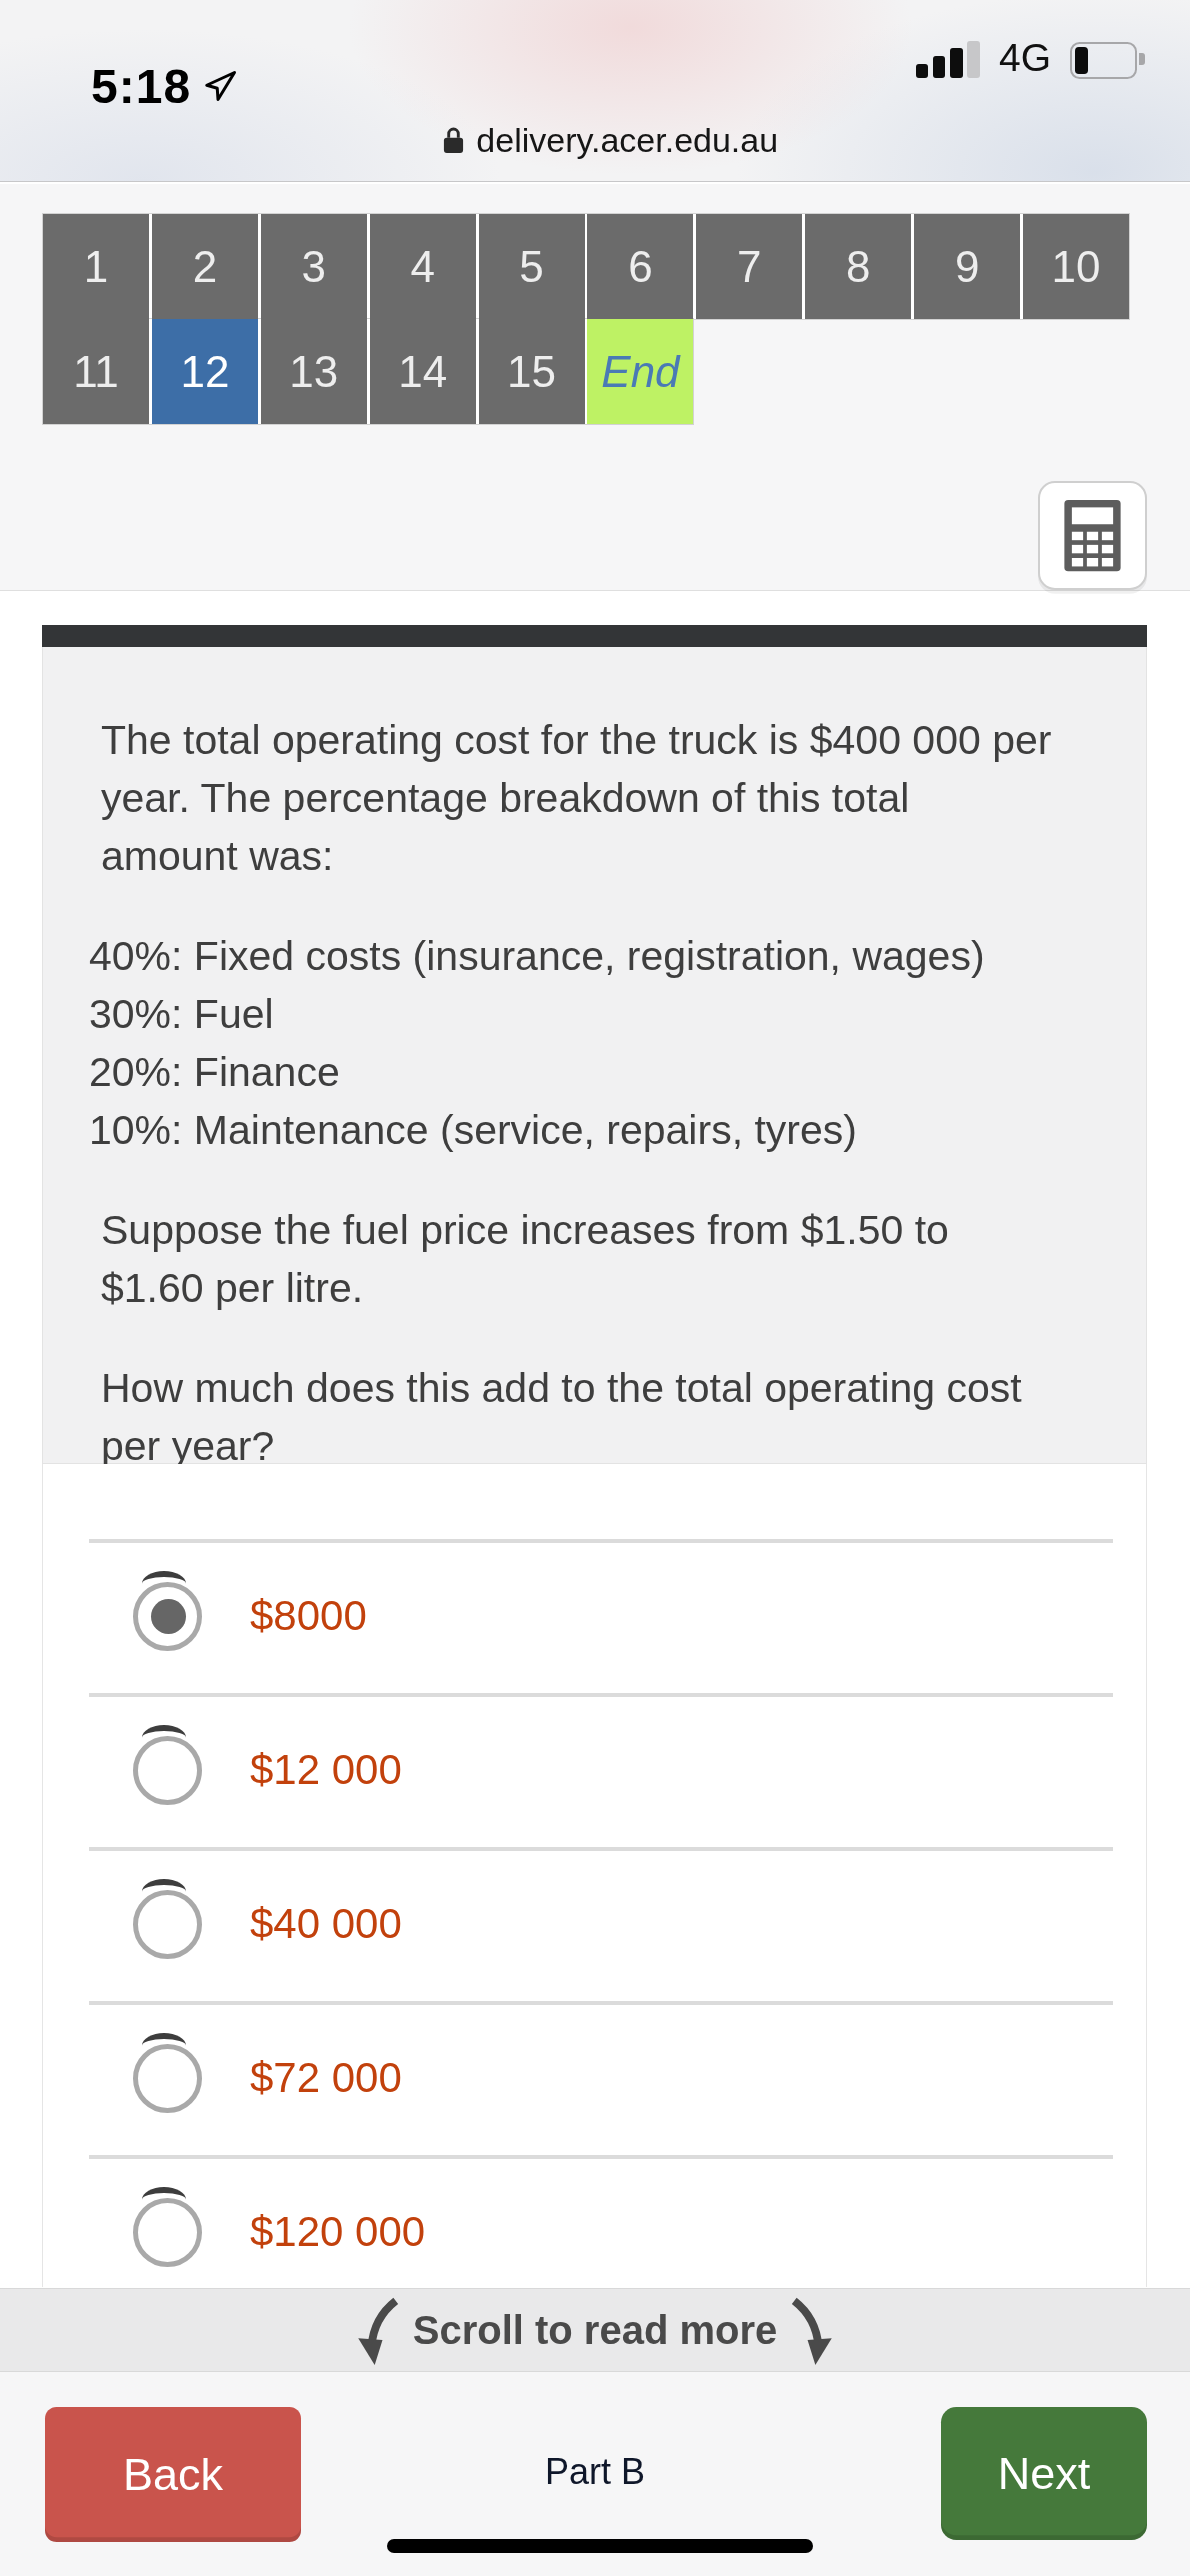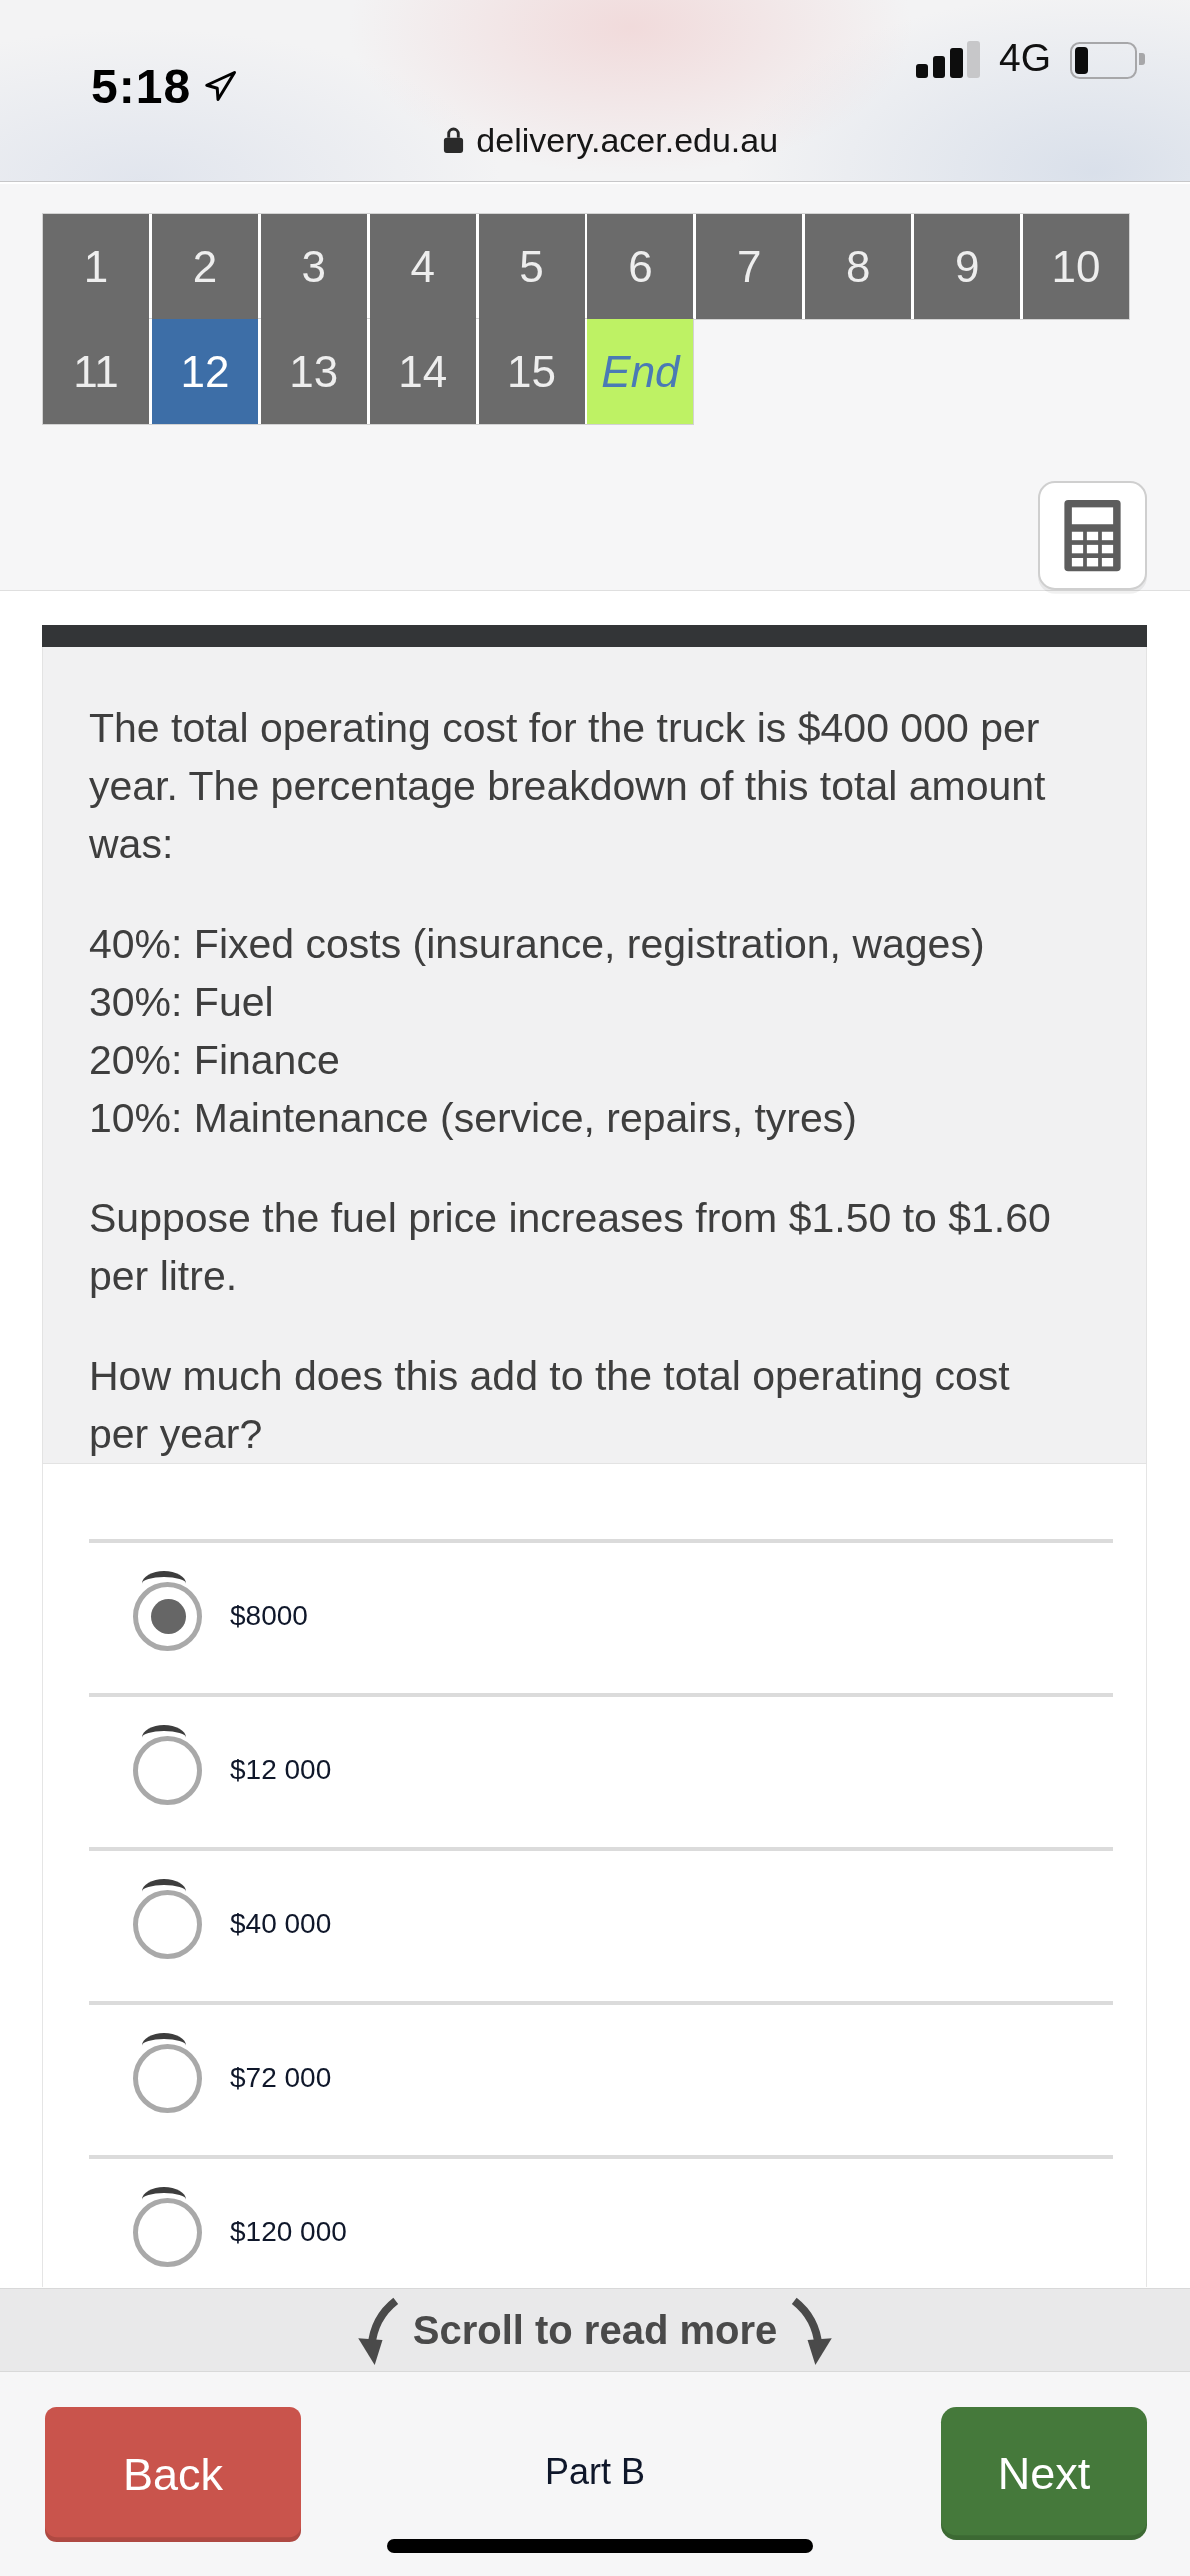--- a/index.html
+++ b/index.html
@@ -40,33 +40,33 @@
   .pager-row.second{margin-top:-1.9px;}
   .cell{width:106px;height:105px;background:#6b6b6b;color:#eeeeee;font-size:44px;display:flex;align-items:center;justify-content:center;cursor:pointer;}
   .cell.current{background:#3d6ea7;color:#ffffff;}
   .cell.end{background:#bef264;color:#4a7ab5;font-style:italic;}
   .calc-btn{position:absolute;right:43px;top:297px;width:109px;height:109px;background:#ffffff;border:2.9px solid #cfcfcf;border-radius:17px;box-sizing:border-box;display:flex;align-items:center;justify-content:center;box-shadow:0 3.8px 0 rgba(0,0,0,0.06);}
 
   
   .q-panel{position:absolute;left:42px;top:625px;width:1105px;box-sizing:border-box;}
   .q-header{height:22px;background:#333537;}
   .q-body{box-sizing:border-box;border:1.9px solid #e3e3e3;border-top:none;background:#f1f1f2;height:817px;padding:52px 82px 38px 46px;font-size:41px;line-height:58px;color:#3e3e3e;}
-  .q-body p{margin:0;}
+  .q-body p{margin:12px;}
   .q-body .para{margin-bottom:42px;}
   .q-body .breakdown p{margin:0;}
   .q-body .scenario{margin-top:42px;margin-bottom:42px;}
 
   
   .options-panel{position:absolute;left:42px;top:1464px;width:1105px;height:823px;background:#ffffff;border-left:1.9px solid #e5e5e5;border-right:1.9px solid #e5e5e5;box-sizing:border-box;padding-top:75px;overflow:hidden;}
   .opt-row{position:relative;height:154px;display:flex;align-items:center;padding-left:90px;cursor:pointer;}
   .opt-row::before{content:"";position:absolute;top:0;left:46px;width:1024px;height:3.8px;background:#dbdbdb;}
   .radio{position:relative;width:69px;height:69px;border:5.8px solid #a9a9a9;border-radius:50%;background:#fff;box-sizing:border-box;flex:0 0 auto;}
   .radio::before{content:"";position:absolute;left:3.8px;top:-15.3px;width:44px;height:19px;border-top:6.7px solid #3d3d3d;border-radius:50%;}
   .radio.selected::after{content:"";position:absolute;left:50%;top:50%;width:35px;height:35px;margin:-17px 0 0 -17px;border-radius:50%;background:#666666;}
-  .opt-label{margin-left:28px;font-size:28px;color:#0f172a;}
+  .opt-label{margin-left:48px;font-size:42px;color:#c2410c;}
 
   
   .scroll-band{position:absolute;left:0;top:2288px;width:1190px;height:84px;background:#e9e9ea;border-top:1.9px solid #d8d8d8;border-bottom:1.9px solid #d9d9d9;box-sizing:border-box;display:flex;align-items:center;justify-content:center;gap:7px;}
   .scroll-text{font-size:40px;font-weight:700;color:#4a4a4a;}
   .curve-arrow{width:58px;height:75px;}
   .curve-arrow.right{transform:scaleX(-1);}
 
   
   .bottom-bar{position:absolute;left:0;top:2372px;width:1190px;height:204px;background:#f6f6f7;}
   .btn{position:absolute;border:none;color:#ffffff;font-size:45px;font-family:"Liberation Sans","DejaVu Sans",sans-serif;display:flex;align-items:center;justify-content:center;box-shadow:inset 0 -4.8px 0 rgba(0,0,0,0.13);cursor:pointer;}

